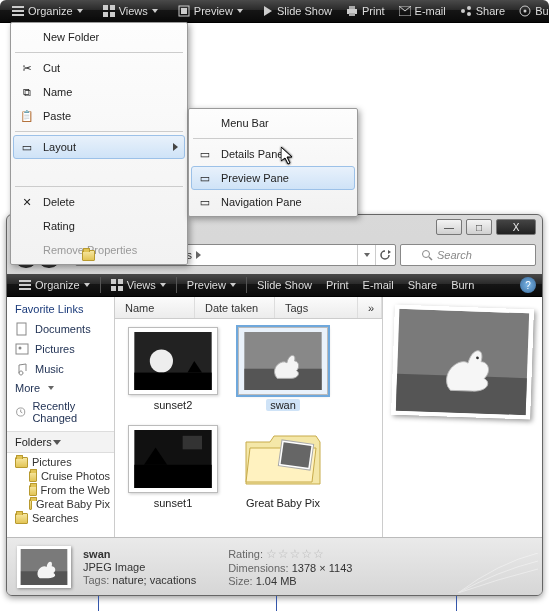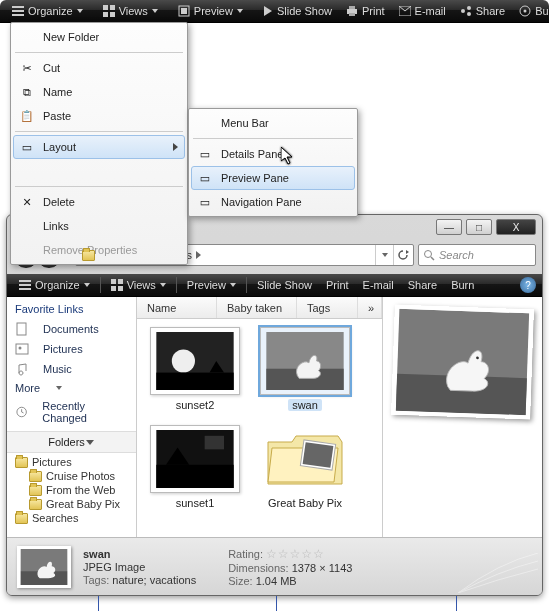--- a/index.html
+++ b/index.html
@@ -79,31 +79,31 @@
   }
   .navbtns { display:flex;align-items:center; }
   .navcirc { width:26px;height:26px;border-radius:50%;background:radial-gradient(#6a6a6a,#1a1a1a);display:flex;align-items:center;justify-content:center;color:#ddd;border:1px solid #222; }
   .navcirc+.navcirc{ margin-left:-3px; }
   .addr {
     flex:1;display:flex;align-items:center;background:#fff;border:1px solid #888;border-radius:2px;height:22px;padding:0 2px;
   }
   .addr .crumb{ padding:0 4px;display:flex;align-items:center;gap:4px;color:#333; }
   .addr .drop{ width:18px;height:20px;border-left:1px solid #ccc;display:flex;align-items:center;justify-content:center; }
   .search {
-    width:118px;display:flex;align-items:center;background:#fff;border:1px solid #888;border-radius:2px;height:22px;padding:0 4px;color:#888;font-style:italic;gap:4px;
+    width:136px;display:flex;align-items:center;background:#fff;border:1px solid #888;border-radius:2px;height:22px;padding:0 20px;color:#888;font-style:italic;gap:4px;
   }
   
   .toolbar2 { border-radius:0; }
   
   .explorer-body { display:flex; background:#fff; height:240px; }
-  .navpane { width:130px; border-right:1px solid #ccc; overflow:hidden; }
+  .navpane { width:108px; border-right:1px solid #ccc; overflow:hidden; }
   .navpane .hdr { padding:6px 8px 4px; color:#1a3a7a; font-size:11px; }
-  .navlink { display:flex;align-items:center;gap:14px;padding:3px 8px;color:#235; }
+  .navlink { display:flex;align-items:center;gap:6px;padding:3px 8px;color:#235; }
   .navlink .ico{width:14px;height:14px;}
-  .folders-hdr { display:flex;align-items:center;justify-content:center;padding:4px 8px;background:#f3f3f3;border-top:1px solid #ddd;border-bottom:1px solid #ddd;margin-top:4px; }
+  .folders-hdr { display:flex;align-items:center;justify-content:flex-start;padding:4px 8px;background:#f3f3f3;border-top:1px solid #ddd;border-bottom:1px solid #ddd;margin-top:4px; }
   .tree { padding:2px 4px 2px 8px; }
   .tree .node{ display:flex;align-items:center;gap:4px;padding:1px 0;color:#333;white-space:nowrap;overflow:hidden;text-overflow:ellipsis; }
   .tree .indent{ padding-left:14px; }
   .main { flex:1; }
   .colhdr { display:flex;background:linear-gradient(#fbfbfb,#ececec);border-bottom:1px solid #ccc;height:22px;align-items:flex-start;font-size:11px;color:#333; }
   .colhdr div{ padding:0 10px;border-right:1px solid #ddd;height:100%;display:flex;align-items:center; }
   .thumbs { display:flex;flex-wrap:wrap;gap:14px;padding:8px 10px;align-items:center; }
   .thumb { width:96px;display:flex;flex-direction:column;align-items:center;gap:4px; }
   .thumb .frame{ width:90px;height:68px;border:1px solid #bbb;background:#fff;padding:4px;box-shadow:1px 1px 3px rgba(0,0,0,.2);display:flex;align-items:center;justify-content:center; }
   .thumb.selected .frame{ outline:2px solid #6fa8dc; background:#eaf2fb; }
@@ -237,21 +237,21 @@
     <div class="mi">
         <span class="ico"></span>
       </div>
     <div class="sep"></div>
     <div class="mi">
         <span class="ico">✕</span>
         <span>Delete</span>
       </div>
     <div class="mi">
         <span class="ico"></span>
-        <span>Links</span>
+        <span>Rating</span>
       </div>
     <div class="mi" style="color:#999">
         <span class="ico"></span>
         <span>Remove Properties</span>
       </div>
   </div>
 
   <div class="menu layout-menu">
     <div class="mi">
         <span class="ico"></span>
@@ -452,21 +452,21 @@
           </div>
       </div>
     </div>
 
     <div class="main">
       <div class="colhdr">
         <div style="width:80px">
             <span>Name</span>
           </div>
         <div style="width:80px">
-            <span>Baby taken</span>
+            <span>Date taken</span>
           </div>
         <div style="flex:1">
             <span>Tags</span>
           </div>
         <div style="width:24px">
             <span>»</span>
           </div>
       </div>
       <div class="thumbs">
         <div class="thumb">

